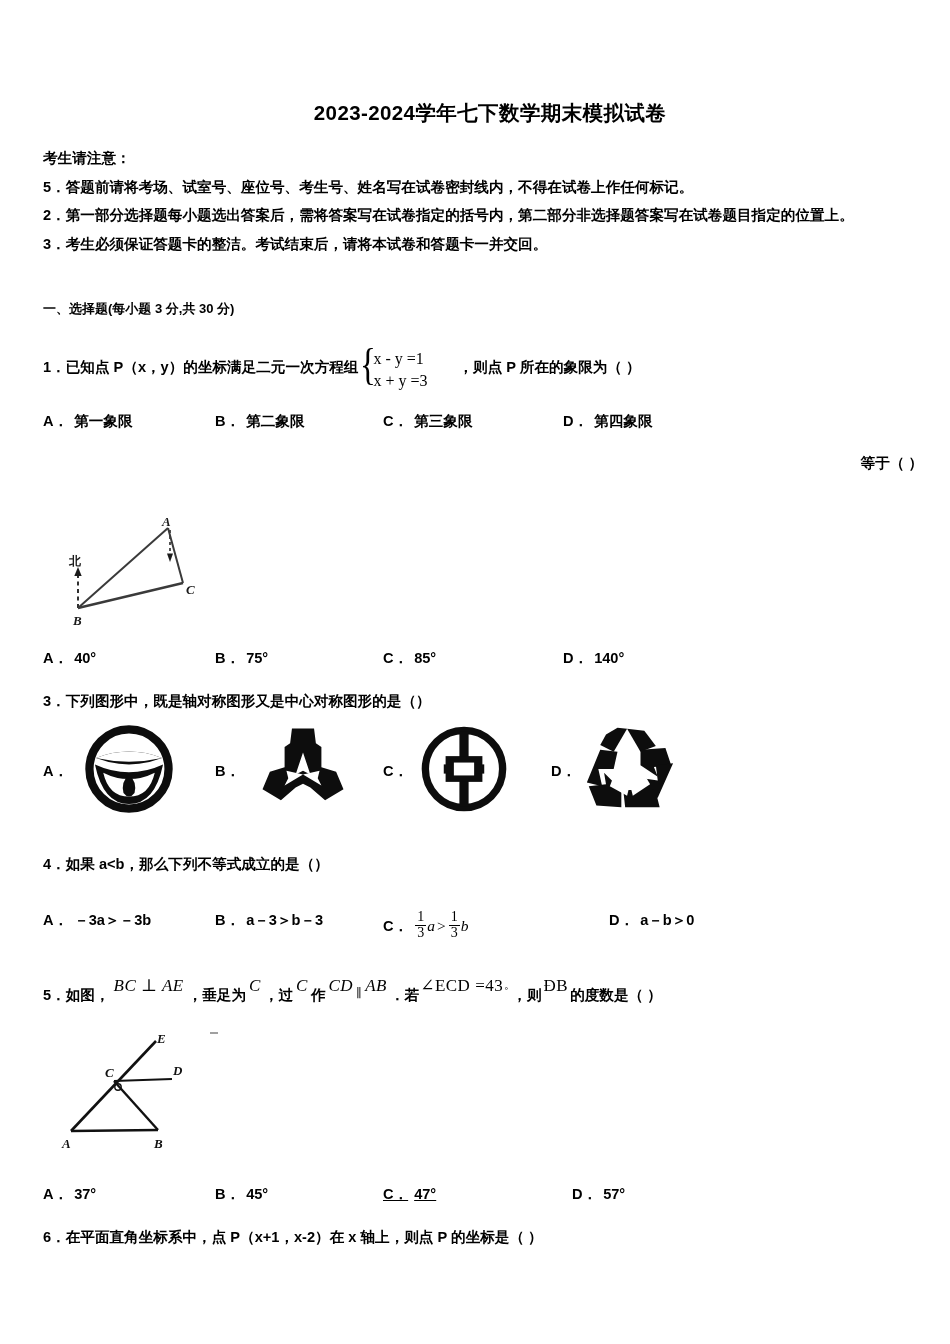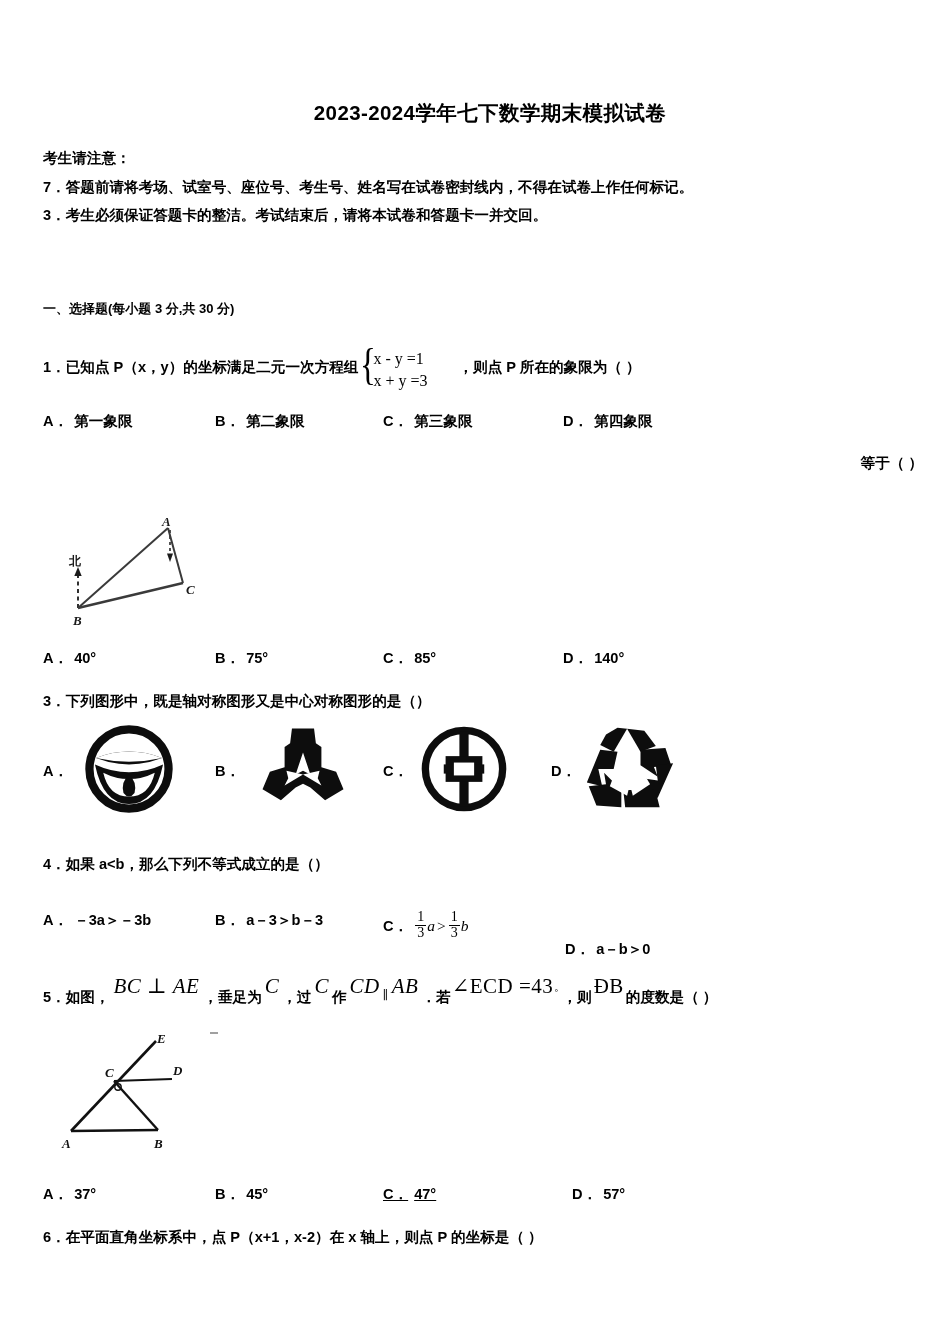--- a/index.html
+++ b/index.html
@@ -145,21 +145,21 @@
     margin: 0 1px;
   }
   .frac .num { display: block; padding: 0 2px; }
   .frac .den { display: block; padding: 0 2px; border-top: 1.2px solid #000; }
 
   
   .sup-math {
     font-family: "Liberation Serif", "DejaVu Serif", serif;
     font-style: italic;
     font-weight: normal;
-    font-size: 21px;
+    font-size: 17px;
     position: relative;
     top: -9px;
     letter-spacing: 0.5px;
   }
   .deg-sm {
     font-size: 9px;
     position: relative;
     top: -7px;
   }
 
@@ -170,21 +170,22 @@
 </style>
 </head>
 <body>
 
 <div class="page">
 
   <div class="doc-title">2023-2024学年七下数学期末模拟试卷</div>
 
   <div class="notice">
     <div class="n-head">考生请注意：</div>
-    <div>7．答题前请将考场、试室号、座位号、考生号、姓名写在试卷密封线内，不得在试卷上作任何标记。</div>
+    <div>5．答题前请将考场、试室号、座位号、考生号、姓名写在试卷密封线内，不得在试卷上作任何标记。</div>
+    <div>2．第一部分选择题每小题选出答案后，需将答案写在试卷指定的括号内，第二部分非选择题答案写在试卷题目指定的位置上。</div>
     <div>3．考生必须保证答题卡的整洁。考试结束后，请将本试卷和答题卡一并交回。</div>
   </div>
 
   <div class="sec-head">一、选择题(每小题 3 分,共 30 分)</div>
 
   <div class="qstem" style="left:43px; top:345px;">
     <span>1．</span><span>已知点 P（x，y）的坐标满足二元一次方程组</span><span class="eqsys"><span class="brace">{</span><span class="row row1">x - y =1</span><span class="row row2">x + y =3</span></span><span>，则点 P 所在的象限为（ ）</span>
   </div>
 
   <div class="opts" style="left:43px; top:412px; width:700px; height:22px;">
@@ -284,21 +285,21 @@
   </div>
 
   <div class="qstem" style="left:43px; top:849px;">
     <span>4．</span><span>如果 a&lt;b，那么下列不等式成立的是（）</span>
   </div>
 
   <div class="opts" style="left:43px; top:911px; width:780px; height:24px;">
     <span class="opt" style="left:0px;"><span class="opt-lbl">A．</span><span>－3a＞－3b</span></span>
     <span class="opt" style="left:172px;"><span class="opt-lbl">B．</span><span>a－3＞b－3</span></span>
     <span class="opt" style="left:340px; top:-1px;"><span class="opt-lbl">C．</span><span class="frac"><span class="num">1</span><span class="den">3</span></span><span class="mi">a</span><span class="mn" style="margin:0 2px;">&gt;</span><span class="frac"><span class="num">1</span><span class="den">3</span></span><span class="mi">b</span></span>
-    <span class="opt" style="left:522px;margin-top:29px;"><span class="opt-lbl">D．</span><span>a－b＞0</span></span>
+    <span class="opt" style="left:566px;"><span class="opt-lbl">D．</span><span>a－b＞0</span></span>
   </div>
 
   <div class="qstem" style="left:43px; top:980px;">
     <span>5．</span><span>如图，</span><span class="sup-math" style="margin:0 4px;">BC ⊥ AE</span><span>，垂足为</span><span class="sup-math" style="margin:0 3px;">C</span><span>，过</span><span class="sup-math" style="margin:0 3px;">C</span><span>作</span><span class="sup-math" style="margin:0 3px;">CD</span><span class="sup-math" style="top:-3px; font-size:12px;">∥</span><span class="sup-math" style="margin:0 3px;">AB</span><span>．若</span><span class="sup-math" style="font-style:normal; margin:0 1px;">∠ECD =43</span><span class="sup-math deg-sm">°</span><span style="margin-left:4px;">，则</span><span class="sup-math" style="font-style:normal; margin:0 2px;">ÐB</span><span>的度数是（  ）</span>
   </div>
 
   <div class="fig" style="left:48px; top:1023px;">
     <svg width="200" height="140" viewBox="0 0 200 140">
 
       <line x1="23" y1="108" x2="108" y2="18" stroke="#111111" stroke-width="2.6"></line>

